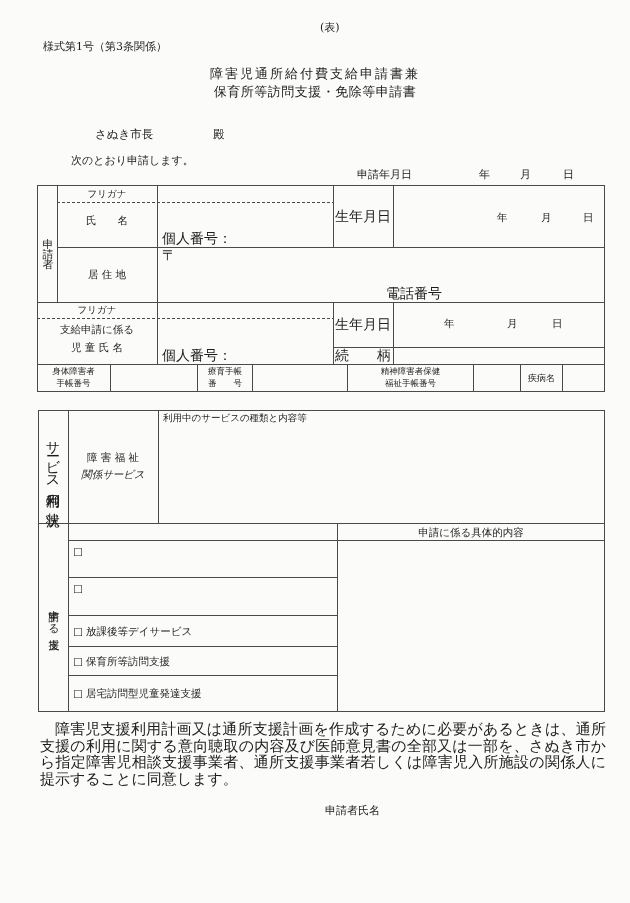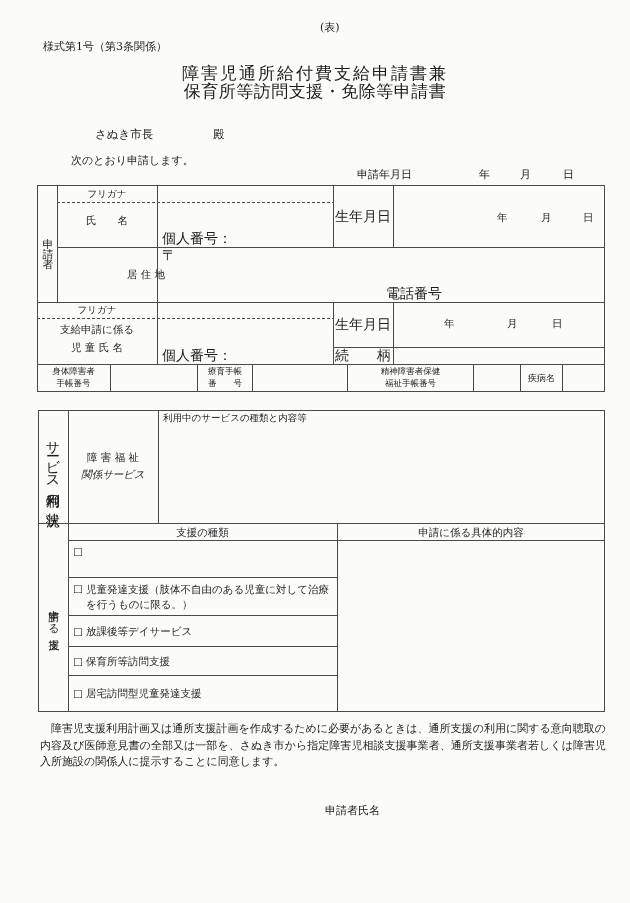--- a/index.html
+++ b/index.html
@@ -10,34 +10,34 @@
   }
   .abs{position:absolute;white-space:nowrap;}
   .center{text-align:center;}
   .flexc{display:flex;align-items:center;justify-content:center;}
   .fs9{font-size:9px;line-height:11px;}
   .fs95{font-size:9.5px;line-height:12px;}
   .fs10{font-size:14px;line-height:13px;}
   .fs105{font-size:10.5px;line-height:14px;}
   .fs11{font-size:11px;line-height:14px;}
   .fs115{font-size:11.5px;line-height:15px;}
-  .fs13{font-size:17px;line-height:17px;}
+  .fs13{font-size:13px;line-height:17px;}
   .hb{font-size:8.5px;line-height:11.5px;text-align:center;}
   .vert{writing-mode:vertical-rl;text-orientation:upright;}
   .title{letter-spacing:2px;}
   .title2{letter-spacing:0.5px;}
   .grid{position:absolute;left:0;top:0;}
   .field{position:absolute;background:transparent;}
   .item{position:absolute;display:flex;align-items:center;padding:0 4px 0 5px;box-sizing:border-box;}
   .item .cb{flex:0 0 13px;font-size:10.5px;line-height:14.5px;align-self:flex-start;}
   .item .cb-label{font-size:10.5px;line-height:14.5px;white-space:normal;}
   .item.two .cb{margin-top:3px;}
   .consent{
     position:absolute;left:40px;top:721px;width:566px;
-    font-size:11px;line-height:16.5px;text-align:justify;text-indent:1em;white-space:normal;
+    font-size:15px;line-height:16.5px;text-align:justify;text-indent:1em;white-space:normal;
   }
 </style>
 </head>
 <body>
 
 <div class="page">
 
   <svg class="grid" width="630" height="903" stroke="#4a4a4a" stroke-width="1" shape-rendering="crispEdges">
 
     <line x1="37" y1="185.5" x2="605" y2="185.5"></line>
@@ -102,21 +102,21 @@
   <div class="abs fs105 center" style="left:57px;top:213px;width:100px;">氏　　名</div>
   <div class="field" style="left:158px;top:187px;width:175px;height:15px;"></div>
   <div class="field" style="left:158px;top:203px;width:175px;height:26px;"></div>
   <div class="abs fs10" style="left:162px;top:232px;">個人番号：</div>
   <div class="field" style="left:222px;top:229px;width:110px;height:17px;"></div>
   <div class="abs flexc fs10" style="left:333px;top:186px;width:60px;height:61px;">生年月日</div>
   <div class="field" style="left:394px;top:186px;width:210px;height:61px;"></div>
   <div class="abs fs105" style="left:497px;top:210px;">年</div>
   <div class="abs fs105" style="left:541px;top:210px;">月</div>
   <div class="abs fs105" style="left:583px;top:210px;">日</div>
-  <div class="abs fs105 center" style="left:57px;top:267px;width:100px;margin-left:39px;">居 住 地</div>
+  <div class="abs fs105 center" style="left:57px;top:267px;width:100px;">居 住 地</div>
   <div class="abs fs10" style="left:162px;top:249px;">〒</div>
   <div class="field" style="left:176px;top:248px;width:428px;height:36px;"></div>
   <div class="abs fs10" style="left:386px;top:287px;">電話番号</div>
   <div class="field" style="left:432px;top:285px;width:172px;height:16px;"></div>
 
   <div class="abs fs95 center" style="left:37px;top:304px;width:120px;">フリガナ</div>
   <div class="field" style="left:158px;top:303px;width:175px;height:15px;"></div>
   <div class="abs fs105 center" style="left:40px;top:322px;width:114px;">支給申請に係る</div>
   <div class="abs fs105 center" style="left:40px;top:340px;width:114px;">児 童 氏 名</div>
   <div class="field" style="left:158px;top:319px;width:175px;height:26px;"></div>
@@ -152,29 +152,27 @@
     <span class="vert fs10" style="letter-spacing:1px;">サービス利用の状況</span>
   </div>
   <div class="abs fs105 center" style="left:68px;top:450px;width:90px;">障 害 福 祉</div>
   <div class="abs fs105 center" style="left:68px;top:467px;width:90px;font-style:italic;">関係サービス</div>
   <div class="abs fs95" style="left:163px;top:412px;">利用中のサービスの種類と内容等</div>
   <div class="field" style="left:159px;top:424px;width:445px;height:98px;"></div>
 
   <div class="abs flexc" style="left:38px;top:523px;width:30px;height:188px;">
     <span class="vert fs11" style="letter-spacing:1px;">申請する支援</span>
   </div>
-  <div class="abs fs105 center" style="left:68px;top:525px;width:269px;">支援の種類</div>
   <div class="abs fs105 center" style="left:337px;top:525px;width:268px;border-radius:6px;">申請に係る具体的内容</div>
 
   <div class="item two" style="left:68px;top:541px;width:269px;height:36px;">
     <span class="cb">□</span>
   </div>
   <div class="item two" style="left:68px;top:578px;width:269px;height:37px;">
     <span class="cb">□</span>
-    <span class="cb-label">児童発達支援（肢体不自由のある児童に対して治療を行うものに限る。）</span>
   </div>
   <div class="item" style="left:68px;top:616px;width:269px;height:30px;">
     <span class="cb" style="align-self:center;">□</span>
     <span class="cb-label">放課後等デイサービス</span>
   </div>
   <div class="item" style="left:68px;top:647px;width:269px;height:28px;">
     <span class="cb" style="align-self:center;">□</span>
     <span class="cb-label">保育所等訪問支援</span>
   </div>
   <div class="item" style="left:68px;top:676px;width:269px;height:35px;">

